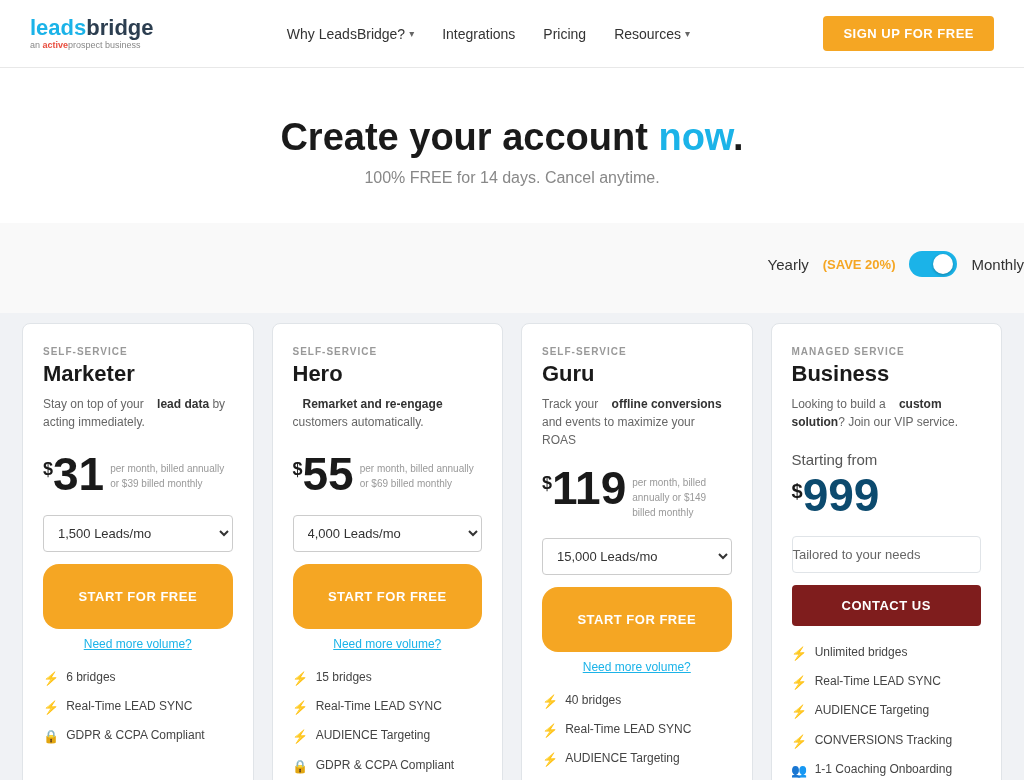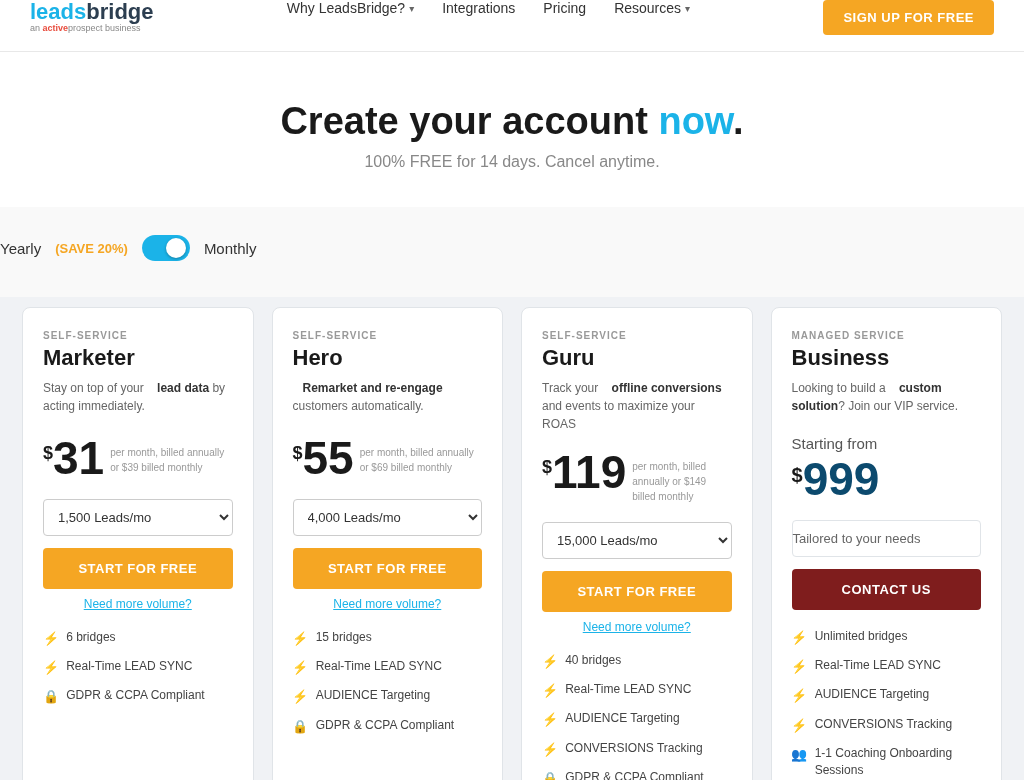--- a/index.html
+++ b/index.html
@@ -1,38 +1,38 @@
 <!DOCTYPE html>
 <html><head>
   <meta charset="utf-8">
   <style>
     * { box-sizing: border-box; margin: 0; padding: 0; }
     body { font-family: -apple-system, BlinkMacSystemFont, 'Segoe UI', Arial, sans-serif; background: #f9f9f9; color: #333; font-size: 14px; }
 
     
-    .navbar { background: #fff; border-bottom: 1px solid #e8e8e8; padding: 0 30px; height: 52px; display: flex; align-items: flex-start; justify-content: space-between; }
+    .navbar { background: #fff; border-bottom: 1px solid #e8e8e8; padding: 0 30px; height: 68px; display: flex; align-items: center; justify-content: space-between; }
     .nav-logo { display: flex; flex-direction: column; line-height: 1.1; }
     .nav-logo .logo-main { font-size: 22px; font-weight: 700; }
     .nav-logo .logo-main span.leads { color: #1bb3e8; }
     .nav-logo .logo-main span.bridge { color: #2c3e50; }
     .nav-logo .logo-sub { font-size: 9px; color: #888; }
     .nav-logo .logo-sub span.active { color: #e84c3d; font-weight: 700; }
     .nav-links { display: flex; align-items: center; gap: 28px; }
     .nav-links a { text-decoration: none; color: #333; font-size: 14px; font-weight: 500; display: flex; align-items: center; gap: 4px; }
     .nav-links a .chevron { font-size: 10px; color: #666; }
     .nav-cta { background: #f5a623; color: #fff; border: none; padding: 10px 20px; border-radius: 4px; font-size: 13px; font-weight: 700; cursor: pointer; letter-spacing: 0.5px; }
 
     
     .hero { background: #fff; text-align: center; padding: 48px 20px 36px; }
     .hero h1 { font-size: 38px; font-weight: 800; color: #1a1a1a; }
     .hero h1 span.now { color: #1bb3e8; }
     .hero p { color: #888; margin-top: 10px; font-size: 16px; }
 
     
-    .toggle-row { display: flex; align-items: center; justify-content: flex-start; gap: 14px; margin: 28px 0 36px; }
+    .toggle-row { display: flex; align-items: center; justify-content: flex-end; gap: 14px; margin: 28px 0 36px; }
     .toggle-label { font-size: 15px; font-weight: 500; color: #333; }
     .toggle-save { color: #f5a623; font-size: 13px; font-weight: 600; }
     .toggle-switch { width: 48px; height: 26px; background: #1bb3e8; border-radius: 13px; position: relative; cursor: pointer; display: inline-block; }
     .toggle-switch::after { content: ''; position: absolute; width: 20px; height: 20px; background: #fff; border-radius: 50%; top: 3px; right: 4px; transition: 0.2s; box-shadow: 0 1px 3px rgba(0,0,0,0.3); }
 
     
     .pricing-section { background: #f0f2f5; padding: 10px 20px 40px; }
     .pricing-grid { display: grid; grid-template-columns: repeat(4, 1fr); gap: 18px; max-width: 980px; margin: 0 auto; }
 
     
@@ -48,21 +48,21 @@
     .price-number { font-size: 46px; font-weight: 800; color: #1a1a1a; line-height: 1; }
     .price-details { font-size: 10px; color: #999; margin-left: 6px; margin-top: 10px; line-height: 1.5; }
     .price-starting { font-size: 15px; color: #555; margin-bottom: 6px; }
     .price-starting-amount { font-size: 46px; font-weight: 800; color: #0c4a6e; line-height: 1; }
     .price-starting-dollar { font-size: 20px; font-weight: 700; color: #1a1a1a; margin-top: 8px; }
 
     
     .leads-select { width: 100%; padding: 9px 10px; border: 1px solid #ccc; border-radius: 4px; font-size: 13px; color: #333; background: #fff; margin: 14px 0 12px; cursor: pointer; appearance: auto; }
 
     
-    .btn-start { width: 100%; padding: 13px; background: #f5a623; color: #fff; border: none; border-radius: 4px; font-size: 13px; font-weight: 700; cursor: pointer; letter-spacing: 0.5px; text-transform: uppercase; }
+    .btn-start { width: 100%; padding: 25px; background: #f5a623; color: #fff; border: none; border-radius: 16px; font-size: 13px; font-weight: 700; cursor: pointer; letter-spacing: 0.5px; text-transform: uppercase; }
     .btn-contact { width: 100%; padding: 13px; background: #7f1d1d; color: #fff; border: none; border-radius: 4px; font-size: 13px; font-weight: 700; cursor: pointer; letter-spacing: 0.5px; text-transform: uppercase; }
     .tailored-text { text-align: left; font-size: 13px; color: #666; padding: 10px 0; border: 1px solid #e0e4e8; border-radius: 4px; margin: 14px 0 12px; }
 
     .need-more { text-align: center; color: #1bb3e8; font-size: 12px; cursor: pointer; margin-top: 8px; display: block; text-decoration: underline; }
 
     
     .features { margin-top: 18px; flex: 1; }
     .feature-item { display: flex; align-items: flex-start; gap: 7px; margin-bottom: 10px; font-size: 12px; color: #444; line-height: 1.4; }
     .feat-icon { font-size: 13px; flex-shrink: 0; margin-top: 1px; }
     .feat-bolt { color: #f5a623; }

